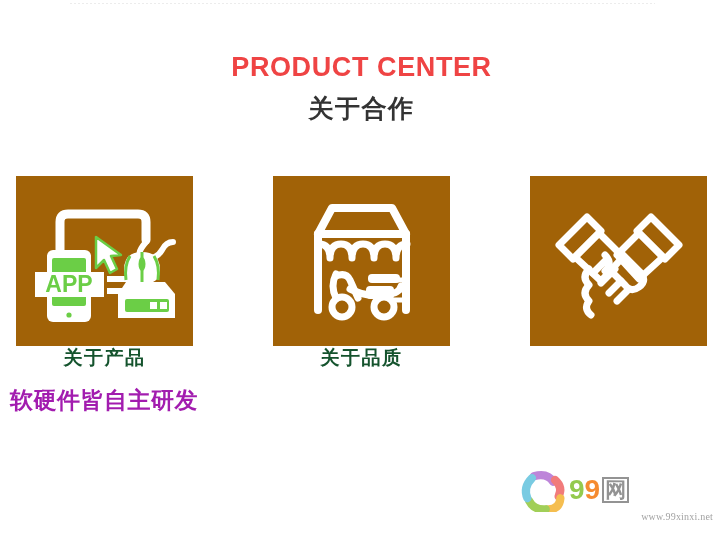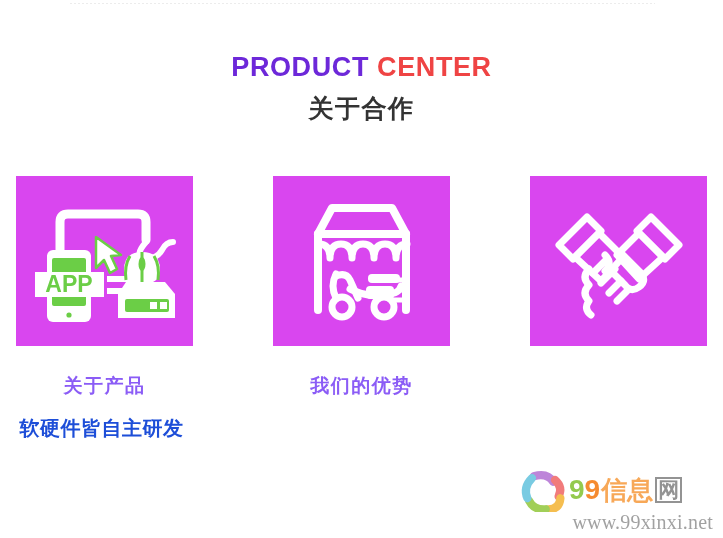--- a/index.html
+++ b/index.html
@@ -36,21 +36,21 @@
     width: 723px;
     text-align: center;
   }
   .heading-main {
     font-size: 27px;
     font-weight: bold;
     letter-spacing: .6px;
     line-height: 34px;
     white-space: nowrap;
   }
-  .heading-main .word-green { color: #6d28d9; }
+  .heading-main .word-green { color: #ef4444; }
   .heading-main .word-dark  { color: #ef4444; }
   .heading-sub {
     margin-top: 8px;
     font-size: 25px;
     font-weight: bold;
     color: #333333;
     letter-spacing: 1.5px;
     line-height: 32px;
   }
 
@@ -63,40 +63,39 @@
     display: flex;
     justify-content: space-between;
   }
   .column {
     width: 177px;
     text-align: center;
   }
   .icon-box {
     width: 177px;
     height: 170px;
-    background: #d946ef;
+    background: #a16207;
     display: flex;
     align-items: center;
     justify-content: center;
   }
   .icon-box svg { display: block; }
 
   .col-title {
-    margin-top: 28px;
     font-size: 19px;
     font-weight: bold;
-    color: #8b5cf6;
+    color: #14532d;
     letter-spacing: 1.5px;
     line-height: 24px;
   }
   .col-desc {
     margin-top: 18px;
-    font-size: 20px;
-    font-weight: bold;
-    color: #1d4ed8;
+    font-size: 23px;
+    font-weight: bold;
+    color: #a21caf;
     letter-spacing: .5px;
     line-height: 24px;
     white-space: nowrap;
   }
   .column.c1 .col-desc { margin-left: -6px; }
 
   
   .watermark {
     position: absolute;
     right: 6px;
@@ -130,21 +129,21 @@
     padding: 0 1px;
     line-height: 22px;
     margin-left: 2px;
     position: relative;
     top: -2px;
   }
   .wm-url {
     text-align: right;
     padding-right: 4px;
     margin-top: 1px;
-    font-size: 20px;
+    font-size: 10px;
     color: #9a9a9a;
     letter-spacing: .2px;
     font-family: "Liberation Serif", "DejaVu Serif", serif;
   }
 </style>
 </head>
 <body>
 
 <div class="top-rule"></div>
 
@@ -214,21 +213,21 @@
         <path d="M95 100 q12 0 14 -8" fill="none" stroke="#ffffff" stroke-width="7" stroke-linecap="round"></path>
 
         <path d="M104 86 l8 0" stroke="#ffffff" stroke-width="5" stroke-linecap="round"></path>
         <path d="M106 96 l8 0" stroke="#ffffff" stroke-width="5" stroke-linecap="round"></path>
         <path d="M102 106 l10 0" stroke="#ffffff" stroke-width="5" stroke-linecap="round"></path>
 
         <circle cx="50" cy="113" r="10" fill="none" stroke="#ffffff" stroke-width="7"></circle>
         <circle cx="92" cy="113" r="10" fill="none" stroke="#ffffff" stroke-width="7"></circle>
       </svg>
     </div>
-    <div class="col-title">我们的优势</div>
+    <div class="col-title">关于品质</div>
   </div>
 
   <div class="column c3">
     <div class="icon-box">
       <svg width="140" height="128" viewBox="0 0 140 128">
         <g fill="none" stroke="#ffffff" stroke-width="7" stroke-linecap="round" stroke-linejoin="round">
 
           <path d="M10 48 L38 20 L52 34 L24 62 Z"></path>
 
           <path d="M130 48 L102 20 L88 34 L116 62 Z"></path>
@@ -261,18 +260,17 @@
         <path d="M39 13 Q48 21 43 31" stroke="#f07070"></path>
         <path d="M45 33 Q44 45 32 45" stroke="#f5b942"></path>
         <path d="M29 45 Q16 46 11 36" stroke="#9acb4a"></path>
         <path d="M9 33 Q4 21 14 11" stroke="#6ec7e0"></path>
       </g>
       <circle cx="26" cy="25" r="10" fill="#ffffff"></circle>
     </svg>
     <div class="wm-text">
       <span class="wm-9a">9</span>
       <span class="wm-9b">9</span>
-      <span class="wm-cn">信息</span>
       <span class="wm-box">网</span>
     </div>
   </div>
   <div class="wm-url">www.99xinxi.net</div>
 </div>
 
 </body></html>

